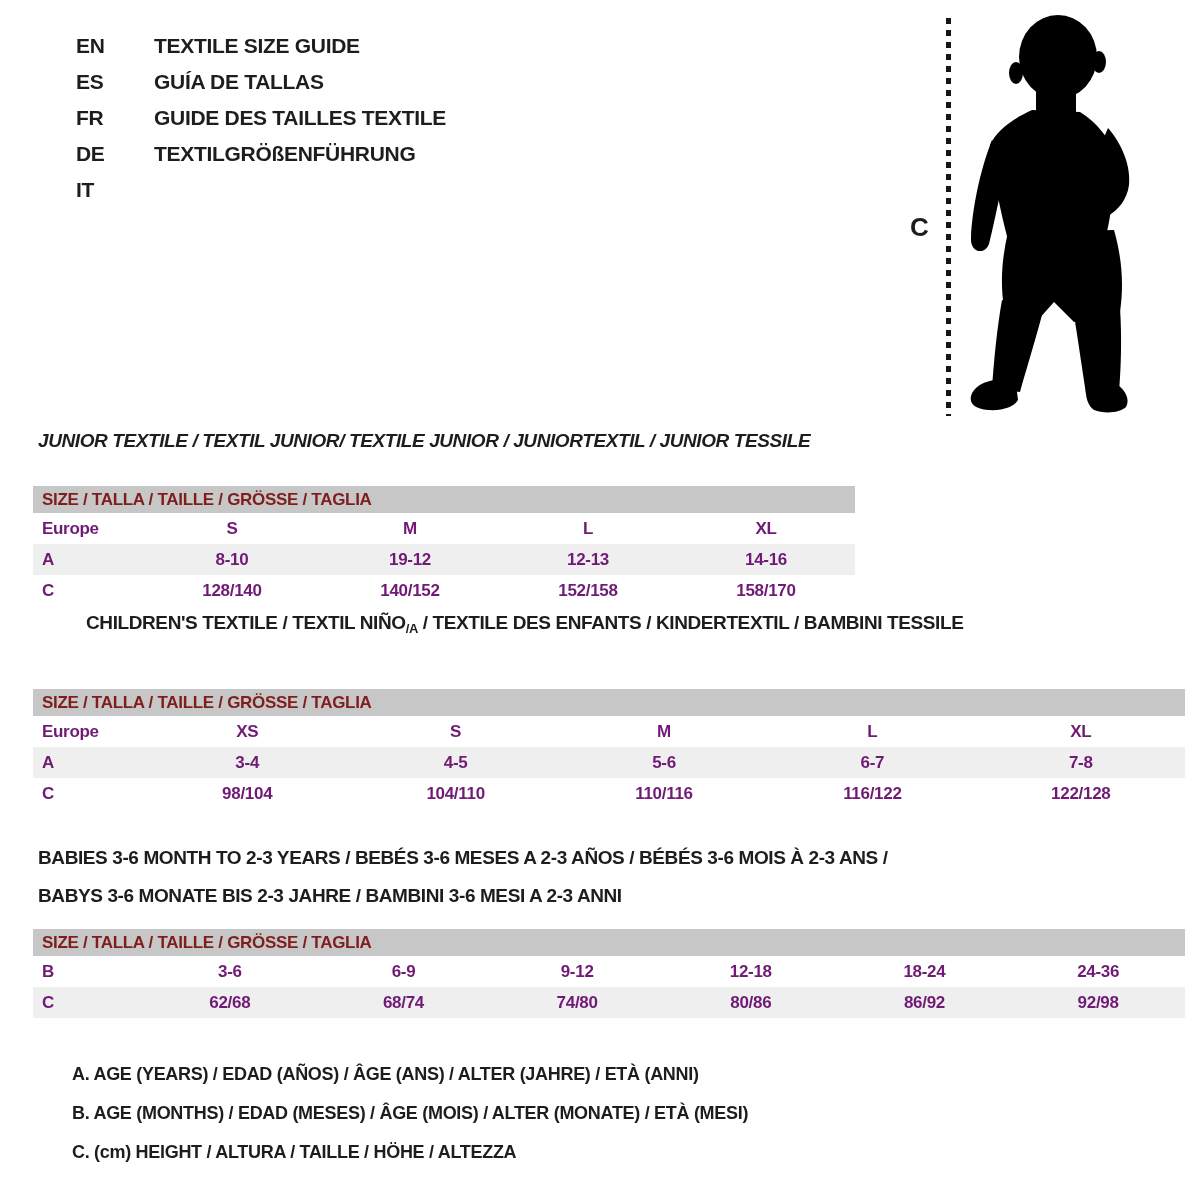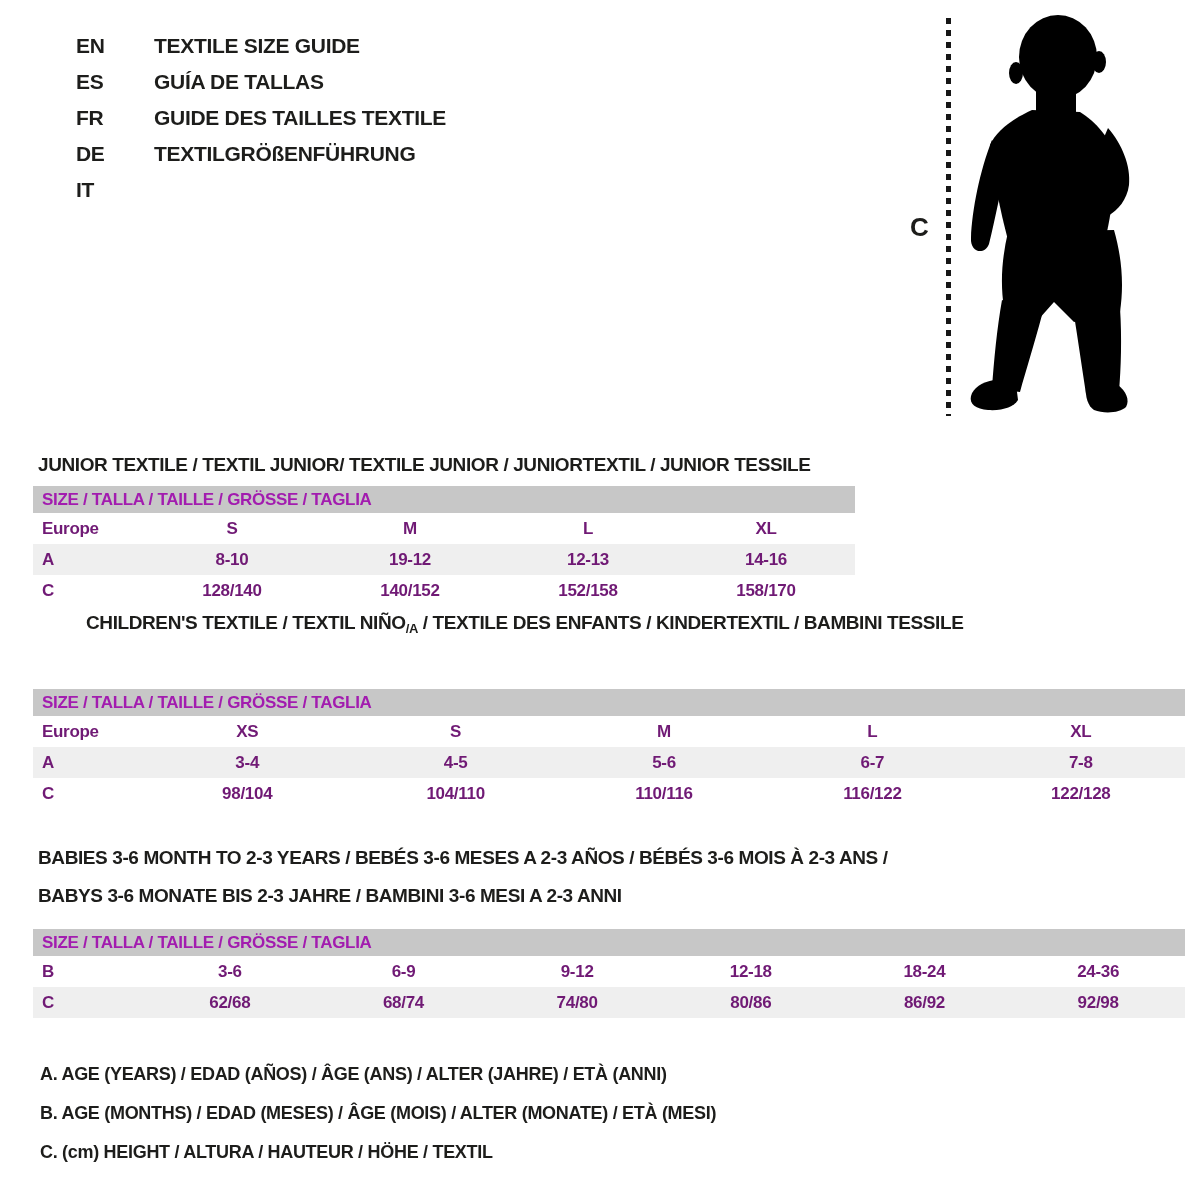--- a/index.html
+++ b/index.html
@@ -27,35 +27,35 @@
   .silhouette { left: 968px; top: 10px; }
 
   
   .section-title { font-size: 19px; letter-spacing: -0.4px; white-space: nowrap; }
   .sub { font-size: 13px; vertical-align: -4px; }
 
   
   .size-band {
     height: 27px; line-height: 27px; padding-left: 9px;
     font-size: 17px; letter-spacing: -0.3px;
-    color: #a21caf;
+    color: #7f1d1d;
   }
 
   
   table { border-collapse: collapse; table-layout: fixed; }
   td {
     height: 31px; font-size: 17px; letter-spacing: -0.3px;
     text-align: center; vertical-align: middle; color: #701a75;
     overflow: hidden; white-space: nowrap;
   }
   td.rowlabel { text-align: left; padding-left: 9px; }
   tr.shade td { background: #efefef; }
 
   
-  .legend-line { line-height: 39px; font-size: 18px; letter-spacing: -0.3px; white-space: nowrap; }
+  .legend-line { line-height: 39px; font-size: 18px; letter-spacing: -0.3px; white-space: nowrap; margin-left: 32px; }
 </style>
 </head>
 <body>
 
 <div class="abs lang-block">
   <div class="lang-row">
     <span class="lang-code">EN</span>
     <span class="lang-title">TEXTILE SIZE GUIDE</span>
   </div>
   <div class="lang-row">
@@ -85,21 +85,21 @@
   <path d="M64,100 C42,110 28,122 22,135 C26,170 32,200 40,230 L138,226 C144,200 148,170 146,145 C142,128 128,112 112,102 Z"></path>
   <path d="M24,130 C12,160 4,200 3,228 C2,242 16,246 21,234 C27,210 33,178 40,150 Z"></path>
   <path d="M140,118 C154,134 163,156 161,175 C159,190 150,200 140,206 L130,190 C138,174 142,155 134,132 Z"></path>
   <path d="M40,222 C34,248 32,272 36,298 L70,310 L86,292 L106,312 L152,302 C156,275 154,248 146,220 Z"></path>
   <path d="M34,290 L74,305 C66,335 58,360 52,382 L24,378 C26,350 29,318 34,290 Z"></path>
   <path d="M26,370 C14,372 5,378 3,386 C1,394 8,399 20,400 C34,401 46,397 50,390 L48,374 Z"></path>
   <path d="M106,305 L152,298 C154,328 153,358 151,382 L118,384 C114,358 110,330 106,305 Z"></path>
   <path d="M118,377 L150,375 C158,381 162,390 158,397 C152,403 136,404 126,400 C120,396 117,387 118,377 Z"></path>
 </svg>
 
-<div class="abs section-title" style="left:38px; top:454px;">JUNIOR TEXTILE / TEXTIL JUNIOR/ TEXTILE JUNIOR / JUNIORTEXTIL / JUNIOR TESSILE</div>
+<div class="abs section-title" style="left:38px; top:430px;font-style:italic;">JUNIOR TEXTILE / TEXTIL JUNIOR/ TEXTILE JUNIOR / JUNIORTEXTIL / JUNIOR TESSILE</div>
 
 <div class="abs size-band" style="left:33px; top:486px; width:822px; background:#c7c7c7;">SIZE / TALLA / TAILLE / GRÖSSE / TAGLIA</div>
 
 <table class="abs" style="left:33px; top:513px; width:822px;">
   <colgroup>
       <col style="width:110px">
       <col>
       <col>
       <col>
       <col>
@@ -205,14 +205,14 @@
     <td>80/86</td>
     <td>86/92</td>
     <td>92/98</td>
   </tr>
 </tbody>
   </table>
 
 <div class="abs" style="left:40px; top:1055px;">
   <div class="legend-line">A. AGE (YEARS) / EDAD (AÑOS) / ÂGE (ANS) / ALTER (JAHRE) / ETÀ (ANNI)</div>
   <div class="legend-line">B. AGE (MONTHS) / EDAD (MESES) / ÂGE (MOIS) / ALTER (MONATE) / ETÀ (MESI)</div>
-  <div class="legend-line">C. (cm) HEIGHT / ALTURA / HAUTEUR / HÖHE / TEXTIL</div>
+  <div class="legend-line">C. (cm) HEIGHT / ALTURA / TAILLE / HÖHE / ALTEZZA</div>
 </div>
 
 </body></html>

